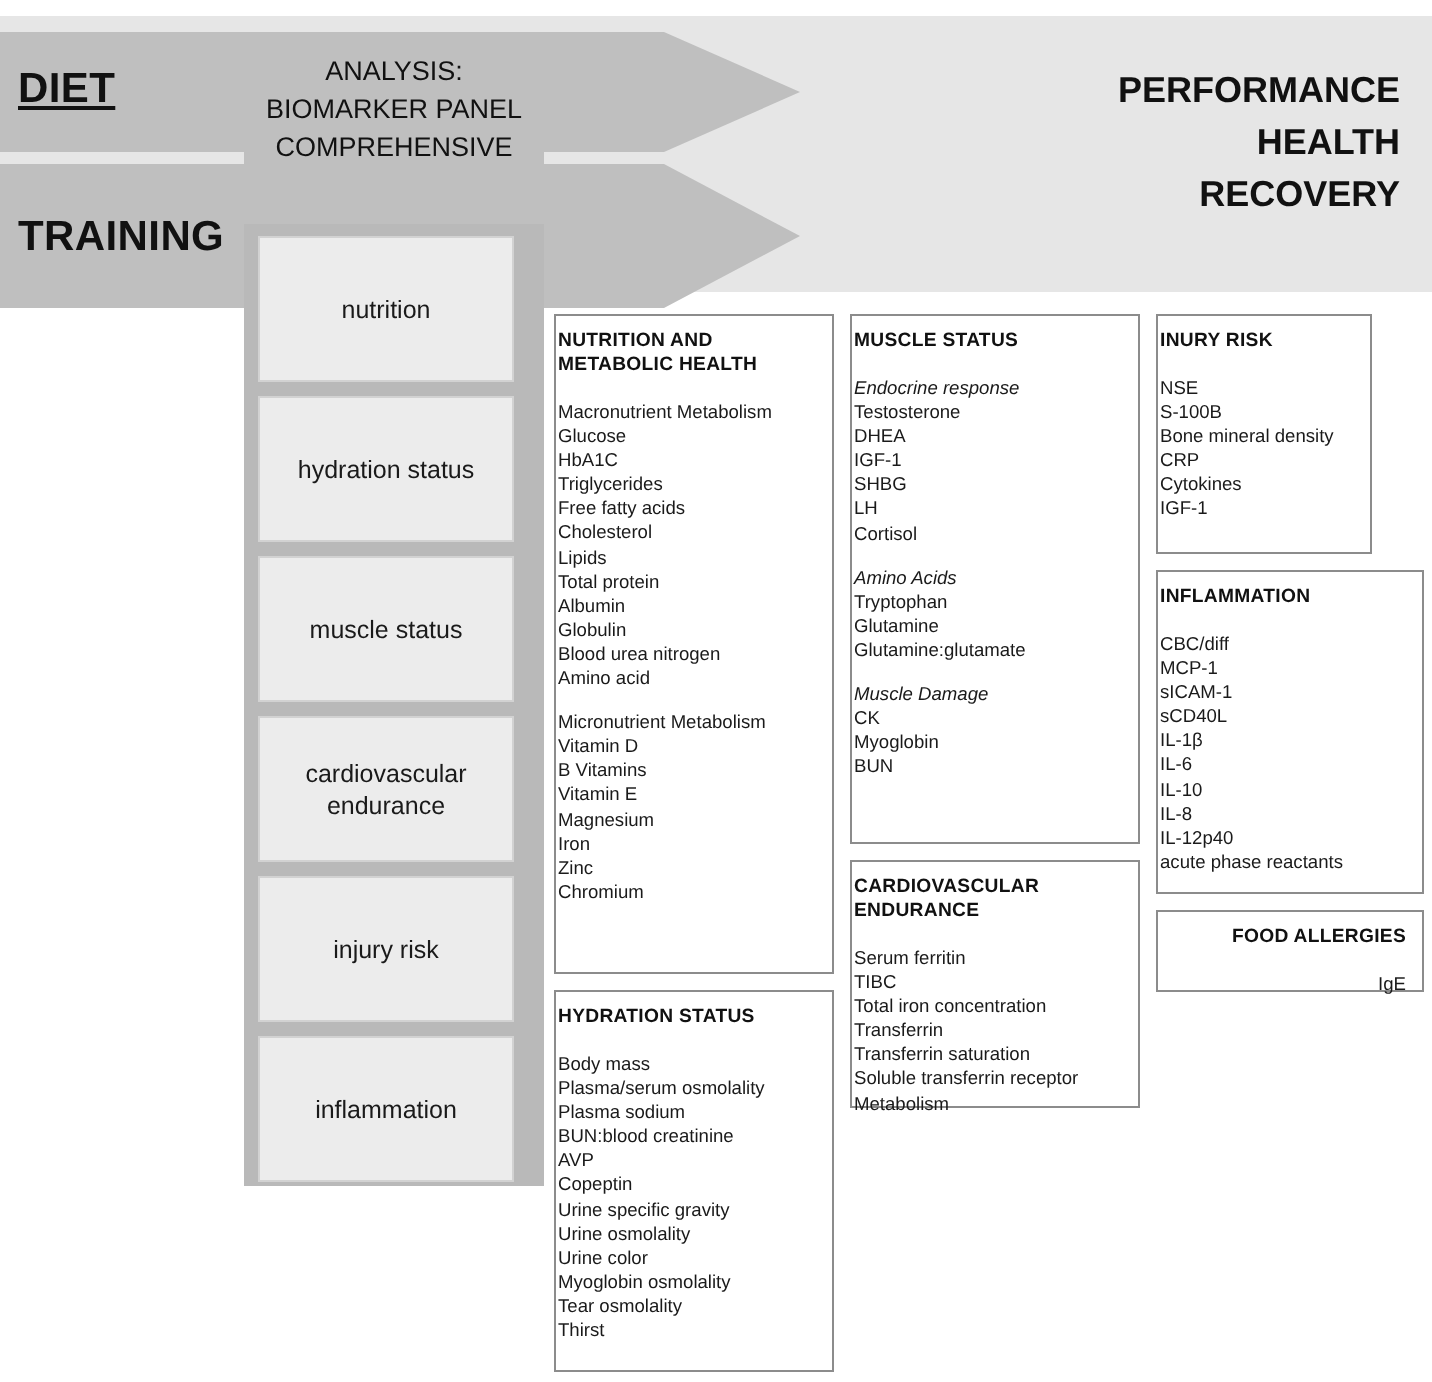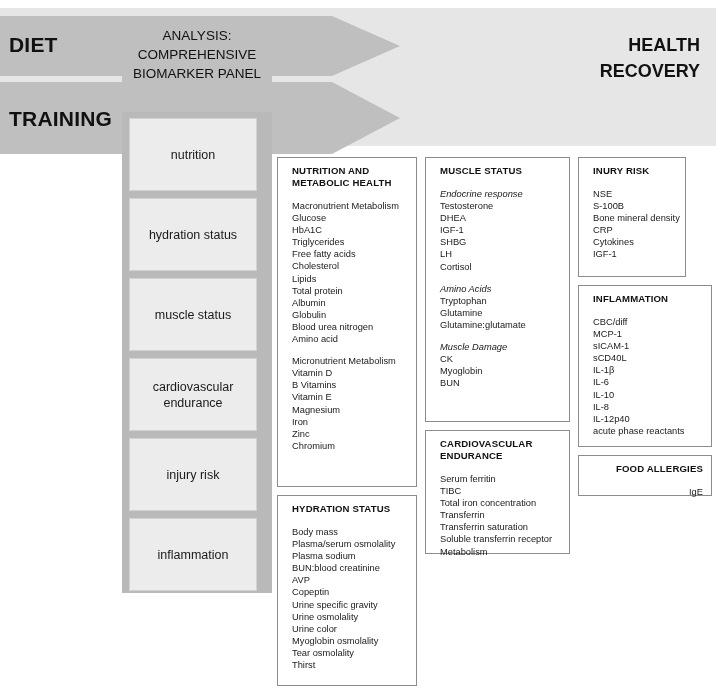--- a/index.html
+++ b/index.html
@@ -57,21 +57,21 @@
   }
 
   .input-label {
     position: absolute;
     font-weight: bold;
     font-size: 21px;
     letter-spacing: .2px;
     color: #111;
     white-space: nowrap;
   }
-  #label-diet  { left: 9px; top: 25px; }
+  #label-diet  { left: 9px; top: 25px; text-decoration: underline; }
   #label-training { left: 9px; top: 99px; }
 
   #analysis-title {
     position: absolute;
     left: 118px;
     top: 18px;
     width: 158px;
     text-align: center;
     font-weight: normal;
     font-size: 13.5px;
@@ -122,21 +122,21 @@
     color: #1a1a1a;
   }
   .category-box:last-child { margin-bottom: 0; }
 
   
   .panel {
     position: absolute;
     background: #ffffff;
     border: 1px solid #8c8c8c;
     box-sizing: border-box;
-    padding: 7px 8px 8px 14px;
+    padding: 7px 8px 8px 1px;
   }
   .panel-title {
     font-weight: bold;
     font-size: 9.6px;
     line-height: 12px;
     letter-spacing: .15px;
     margin-bottom: 11px;
     color: #111;
   }
   .panel-list { }
@@ -170,25 +170,26 @@
   <div class="input-arrow" id="arrow-diet"></div>
   <div class="input-arrow" id="arrow-training"></div>
   <div id="arrow-bridge"></div>
 
   <div class="input-label" id="label-diet">DIET</div>
 
   <div class="input-label" id="label-training">TRAINING</div>
 
   <div id="analysis-title">
     <div>ANALYSIS:</div>
+    <div>BIOMARKER PANEL</div>
     <div>COMPREHENSIVE</div>
-    <div>BIOMARKER PANEL</div>
   </div>
 
   <div id="outcome-title">
+    <div>PERFORMANCE</div>
     <div>HEALTH</div>
     <div>RECOVERY</div>
   </div>
 </div>
 
 <div id="category-column"></div>
 
 <div id="category-list">
   <div class="category-box">
     <span>nutrition</span>

